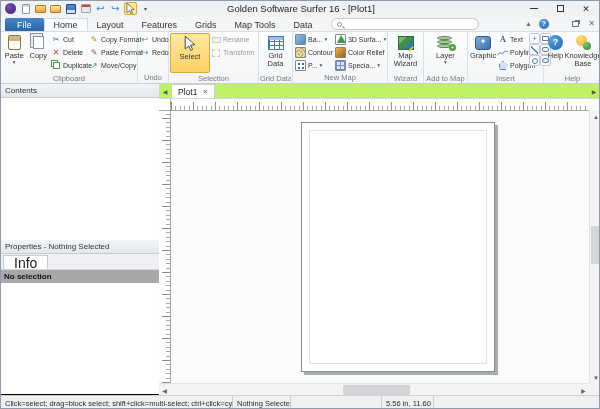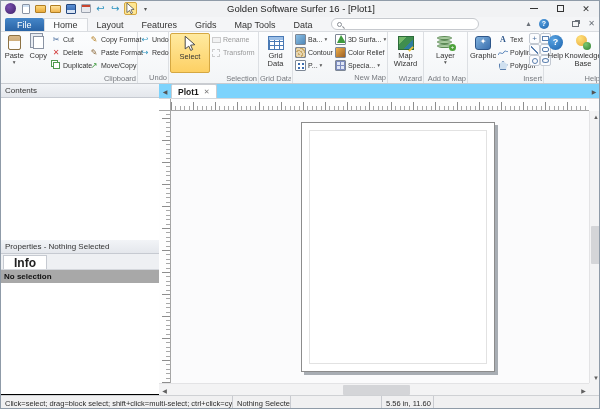--- a/index.html
+++ b/index.html
@@ -37,21 +37,21 @@
   .searchbox input{border:none;outline:none;width:100%;font-size:8px;color:#555;background:transparent;font-family:inherit;}
   .tr-icons{margin-left:auto;margin-right:4px;display:flex;align-items:center;gap:5px;margin-bottom:2px;}
   .tr-icons .tico{width:11px;height:11px;display:flex;align-items:center;justify-content:center;color:#6a7078;font-size:8px;}
   .helpdot{width:10px;height:10px;border-radius:50%;background:radial-gradient(circle at 35% 30%,#55a0e0,#1d63ad);color:#fff;font-size:7px;font-weight:bold;display:flex;align-items:center;justify-content:center;}
   .restore{width:7px;height:6px;border:1px solid #6a7078;box-shadow:2px -2px 0 -1px #6a7078;}
 
   
   .ribbon{position:absolute;left:0;top:30px;width:600px;height:53px;background:linear-gradient(#fcfdfe,#f3f5f7);border-top:1px solid #dadde1;border-bottom:1px solid #c9ccd1;display:flex;overflow:hidden;}
   .rgroup{flex:none;display:flex;flex-direction:column;border-right:1px solid #dcdfe3;padding:1px 1px 0 1px;}
   .rg-body{flex:1;display:flex;align-items:flex-start;}
-  .rg-label{height:11px;text-align:right;font-size:7.5px;color:#76797e;line-height:11px;white-space:nowrap;overflow:hidden;}
+  .rg-label{height:11px;text-align:center;font-size:7.5px;color:#76797e;line-height:11px;white-space:nowrap;overflow:hidden;}
   .bigbtn{height:40px;display:flex;flex-direction:column;align-items:center;padding:1px 1px;border-radius:2px;text-align:center;font-size:7.5px;line-height:1.12;color:#333;}
   .bigbtn .bicon{height:17px;display:flex;align-items:center;justify-content:center;margin-bottom:1px;}
   .bigbtn.sel-active{background:linear-gradient(#ffeaa0,#fdd064);border:1px solid #d5a842;}
   .smallcol{display:flex;flex-direction:column;}
   .smallbtn{height:13px;display:flex;align-items:center;gap:2px;font-size:7px;color:#333;padding:0 1px;white-space:nowrap;}
   .smallbtn .sicon{width:10px;flex:none;display:flex;align-items:center;justify-content:center;font-size:8px;line-height:1;}
   .dis{opacity:.5;filter:grayscale(1);}
   .caret{font-size:5.5px;color:#555;line-height:1;}
   
   .i-paste{width:13px;height:15px;background:linear-gradient(#d9b98a,#bd9a64);border:1px solid #8d7244;border-radius:2px;box-shadow:inset 0 -9px 0 -1px #fdfdfd;}
@@ -98,27 +98,27 @@
   
   .leftpane{position:absolute;left:0;top:83px;width:190px;height:311px;background:#000000;border-right:2px solid #a16207;}
   .phead{height:14px;background:linear-gradient(#f2f4f7,#e4e7ec);border-bottom:1px solid #c6cad1;display:flex;align-items:center;padding:0 4px;font-size:8px;color:#333;}
   .phead .sp{flex:1;}
   .pin{width:7px;height:7px;position:relative;margin-right:6px;}
   .pin::before{content:"";position:absolute;left:1px;top:0;width:4px;height:4px;border:1px solid #666;}
   .pin::after{content:"";position:absolute;left:3px;top:4px;width:1px;height:3px;background:#666;}
   .px{color:#666;font-size:7px;}
   .contents-body{height:142px;background:#fff;}
   .info-tabrow{height:16px;background:#eef0f3;border-bottom:1px solid #d4d7dc;display:flex;align-items:flex-end;padding-left:2px;}
-  .info-tab{height:14px;padding:0 10px;background:#fff;border:1px solid #c6cad1;border-bottom:none;display:flex;align-items:center;font-size:12px;color:#222;font-weight:bold;}
+  .info-tab{height:14px;padding:0 10px;background:#fff;border:1px solid #c6cad1;border-bottom:none;display:flex;align-items:center;font-size:14px;color:#222;}
   .nosel{height:13px;background:#a8a8a8;color:#111;font-weight:bold;font-size:8px;display:flex;align-items:center;padding:0 3px;}
   .props-body{background:#fff;height:111px;}
 
   
   .docarea{position:absolute;left:158px;top:83px;width:442px;height:311px;background:#fbfbfc;}
-  .doctabs{position:absolute;left:0;top:0;width:442px;height:15px;background:#7dd3fc;border-bottom:1px solid #d4d7dc;display:flex;align-items:flex-end;font-weight:bold;}
+  .doctabs{position:absolute;left:0;top:0;width:442px;height:15px;background:#bef264;border-bottom:1px solid #d4d7dc;display:flex;align-items:flex-end;}
   .dchev{width:12px;height:14px;display:flex;align-items:center;justify-content:center;color:#555;font-size:6px;}
   .dchev.rgt{position:absolute;right:1px;bottom:0;}
   .doctab{height:14px;padding:0 6px;background:#fff;border:1px solid #c9ccd1;border-bottom:none;border-radius:2px 2px 0 0;display:flex;align-items:center;gap:5px;font-size:8.5px;color:#1a1a1a;}
   .doctab .x{color:#777;font-size:7px;}
   .corner{position:absolute;left:0;top:15px;width:12px;height:12px;background:#fff;border-right:1px solid #a6a6a6;border-bottom:1px solid #a6a6a6;}
   .hruler{position:absolute;left:12px;top:15px;width:418px;height:12px;border-bottom:1px solid #a6a6a6;background:
     repeating-linear-gradient(90deg,#8d8d8d 0 1px,transparent 1px 22px) left bottom/100% 8px no-repeat,
     repeating-linear-gradient(90deg,#a8a8a8 0 1px,transparent 1px 4.4px) left bottom/100% 4px no-repeat,#fefefe;}
   .vruler{position:absolute;left:0;top:27px;width:12px;height:272px;border-right:1px solid #a6a6a6;background:
     repeating-linear-gradient(0deg,#8d8d8d 0 1px,transparent 1px 22px) right top/8px 100% no-repeat,

